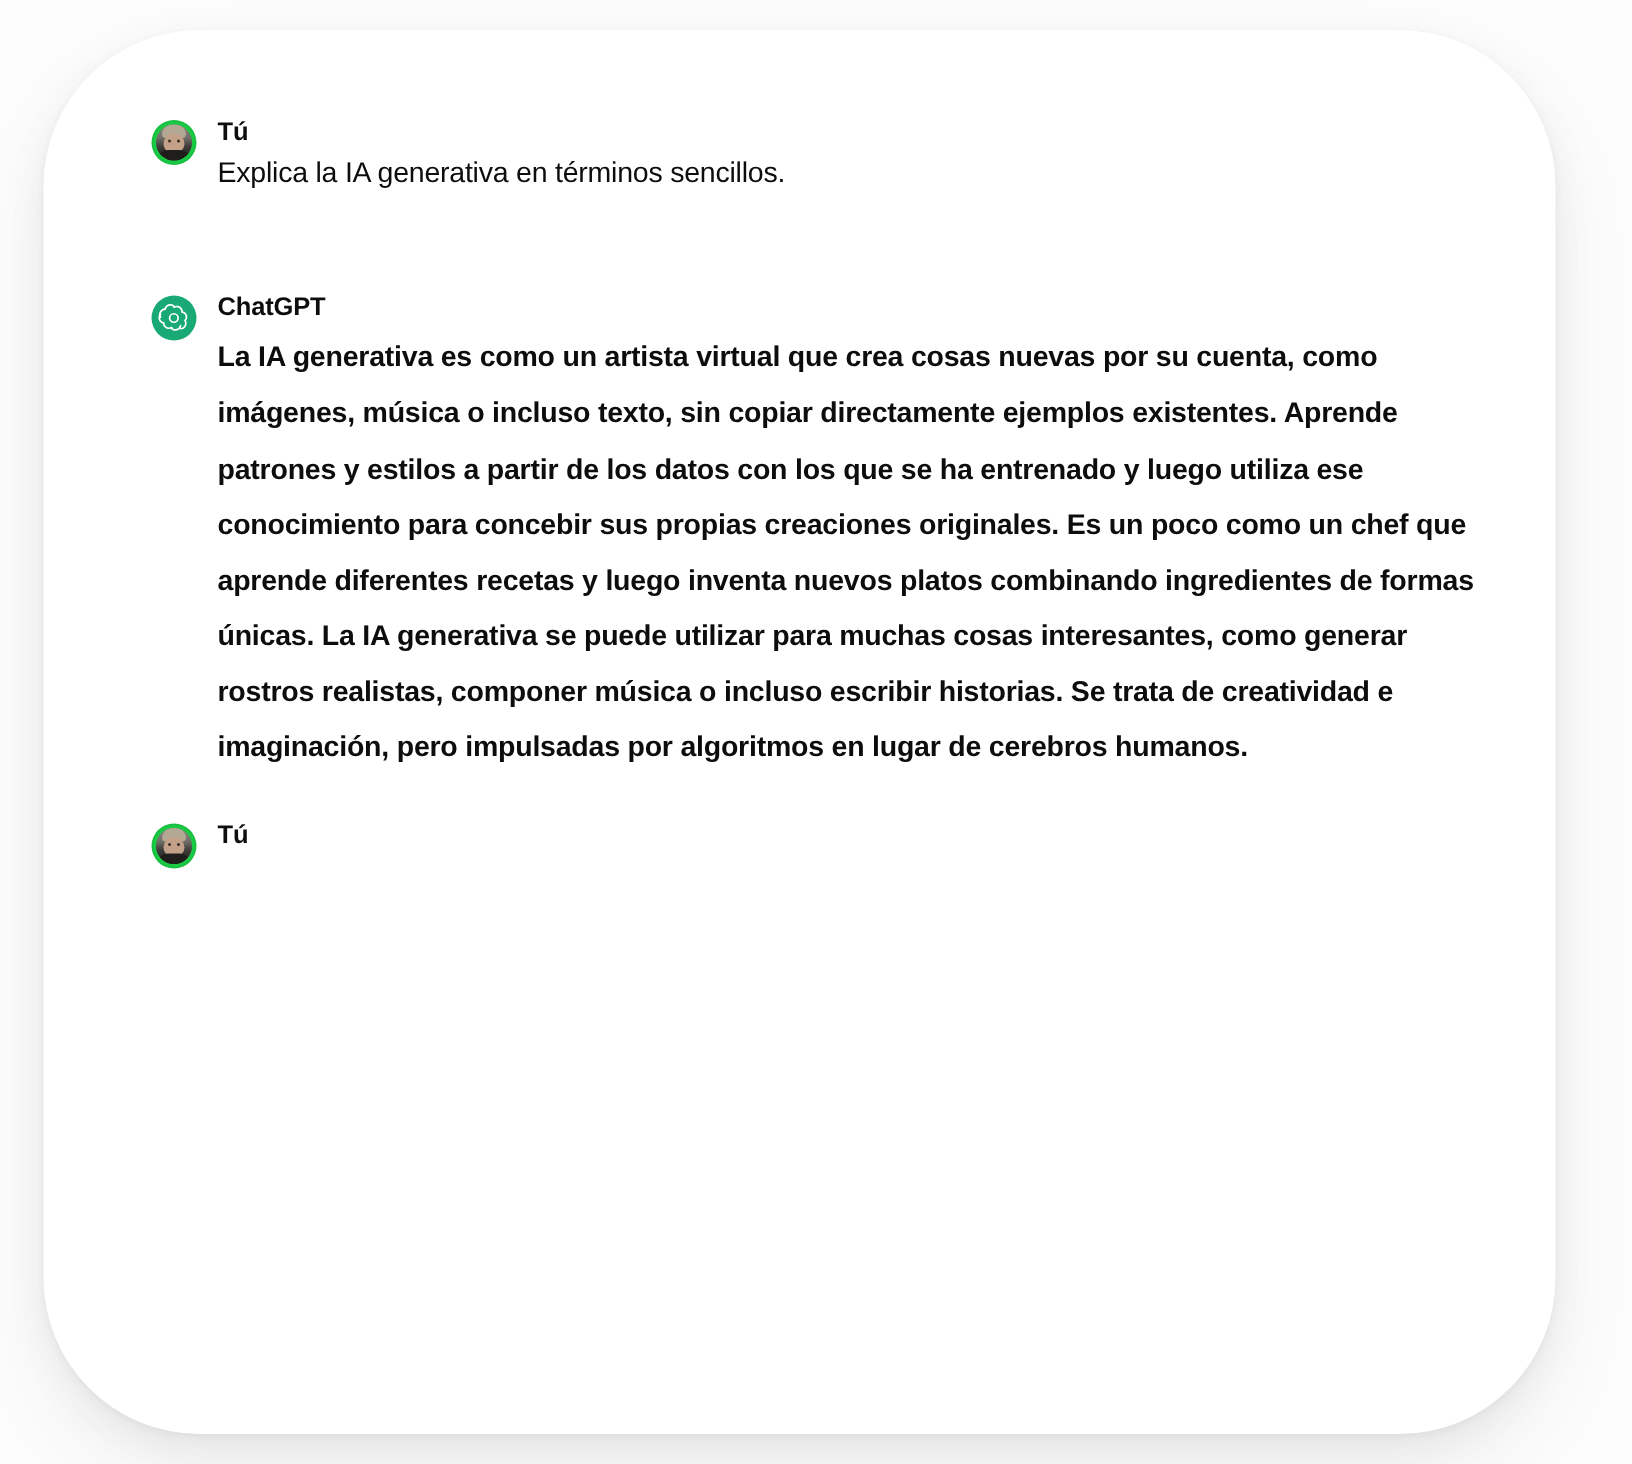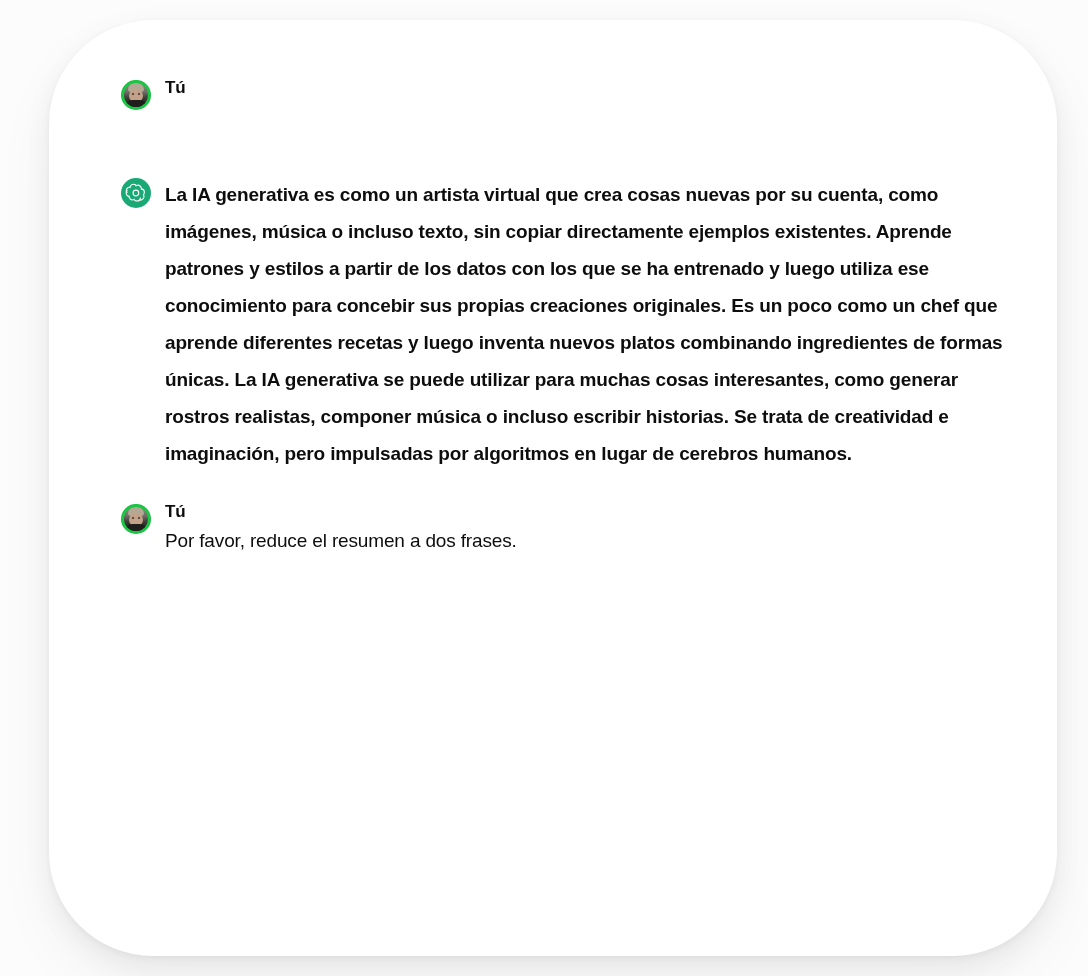--- a/index.html
+++ b/index.html
@@ -18,21 +18,21 @@
 
   
   .page-backdrop {
     position: absolute;
     inset: 0;
     background: #fcfcfc;
   }
 
   .chat-card {
     position: absolute;
-    left: 49px;
+    left: 29px;
     top: 20px;
     width: 1008px;
     height: 936px;
     background: #ffffff;
     border-radius: 104px;
     box-shadow:
       0 2px 6px rgba(0,0,0,0.045),
       0 10px 28px rgba(0,0,0,0.055),
       0 26px 60px rgba(0,0,0,0.05);
     overflow: hidden;
@@ -170,54 +170,55 @@
         <div class="photo">
           <div class="hair"></div>
           <div class="face"></div>
           <div class="eye-l"></div>
           <div class="eye-r"></div>
           <div class="shoulders"></div>
         </div>
       </div>
       <div class="msg-body">
         <div class="author">Tú</div>
+        <div class="bubble-text">Explica la IA generativa en términos sencillos.</div>
       </div>
     </div>
 
     <div class="message msg-assistant">
       <div class="avatar avatar-gpt">
         <svg width="22" height="22" viewBox="0 0 24 24" aria-hidden="true">
           <g fill="none" stroke="#ffffff" stroke-width="1.25" stroke-linecap="round" stroke-linejoin="round">
             <path d="M12 4.2c1.9-1.1 4.3-.5 5.4 1.4.3.6.5 1.2.5 1.9"></path>
             <path d="M17.9 7.5c2.1.4 3.5 2.4 3.1 4.5-.1.7-.4 1.3-.9 1.8"></path>
             <path d="M20.1 13.8c1.1 1.9.5 4.3-1.4 5.4-.6.3-1.2.5-1.9.5"></path>
             <path name="p4" d="M16.8 19.7c-.4 2.1-2.4 3.5-4.5 3.1-.7-.1-1.3-.4-1.8-.9" transform="translate(0,-2.2)"></path>
             <path d="M10.3 21.1c-1.9 1.1-4.3.5-5.4-1.4-.3-.6-.5-1.2-.5-1.9" transform="translate(0,-2.2)"></path>
             <path d="M4.4 17.8c-2.1-.4-3.5-2.4-3.1-4.5.1-.7.4-1.3.9-1.8" transform="translate(0,-2.2)"></path>
             <path d="M2.2 11.5C1.1 9.6 1.7 7.2 3.6 6.1c.6-.3 1.2-.5 1.9-.5" transform="translate(0,0)"></path>
             <path d="M5.5 5.6C5.9 3.5 7.9 2.1 10 2.5c.7.1 1.3.4 1.8.9"></path>
             <circle cx="11.9" cy="12" r="3.1"></circle>
           </g>
         </svg>
       </div>
       <div class="msg-body">
+        <div class="author">ChatGPT</div>
         <div class="bubble-text long">La IA generativa es como un artista virtual que crea cosas nuevas por su cuenta, como imágenes, música o incluso texto, sin copiar directamente ejemplos existentes. Aprende patrones y estilos a partir de los datos con los que se ha entrenado y luego utiliza ese conocimiento para concebir sus propias creaciones originales. Es un poco como un chef que aprende diferentes recetas y luego inventa nuevos platos combinando ingredientes de formas únicas. La IA generativa se puede utilizar para muchas cosas interesantes, como generar rostros realistas, componer música o incluso escribir historias. Se trata de creatividad e imaginación, pero impulsadas por algoritmos en lugar de cerebros humanos.</div>
       </div>
     </div>
 
     <div class="message msg-user-2">
       <div class="avatar avatar-user">
         <div class="photo">
           <div class="hair"></div>
           <div class="face"></div>
           <div class="eye-l"></div>
           <div class="eye-r"></div>
           <div class="shoulders"></div>
         </div>
       </div>
       <div class="msg-body">
         <div class="author">Tú</div>
-        <div class="bubble-text">Por favor, reduce el resumen a dos frases.</div>
       </div>
     </div>
 
   </div>
 </div>
 
 </body></html>

